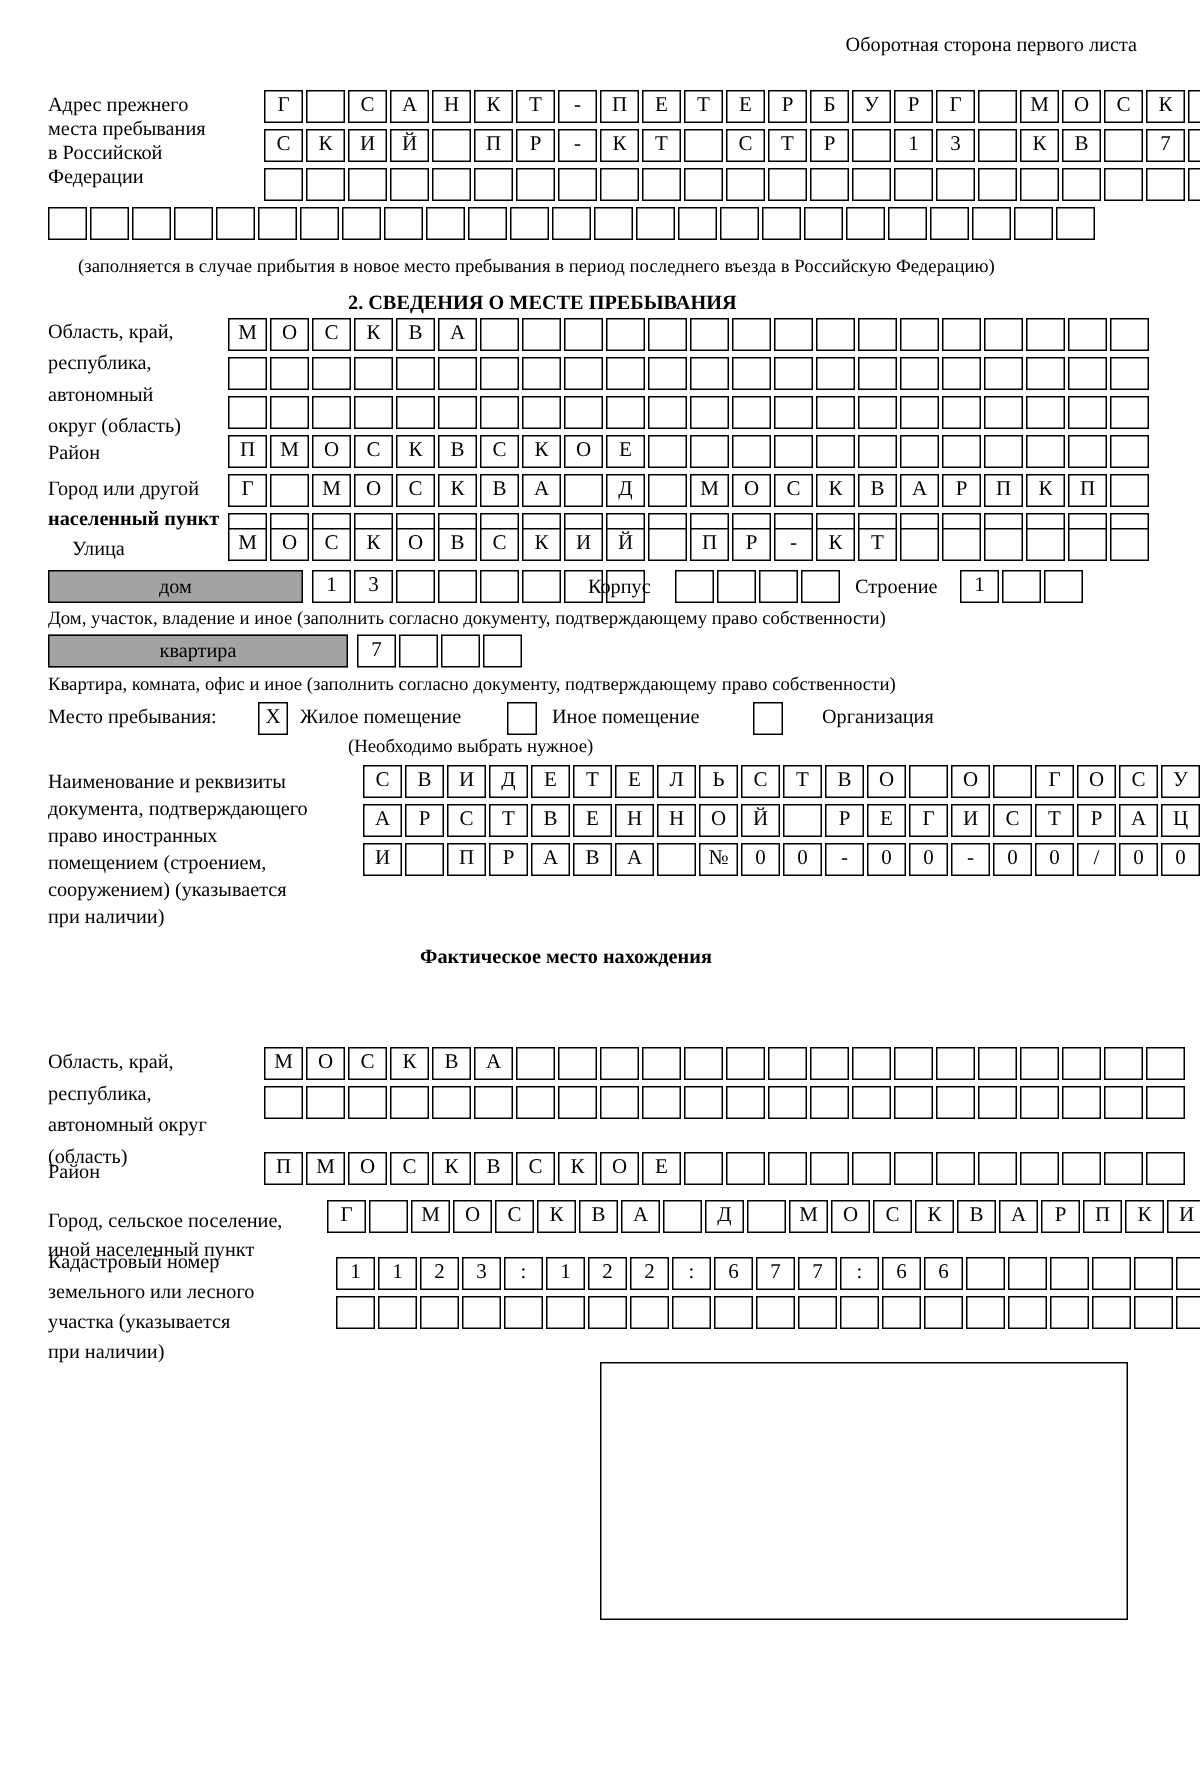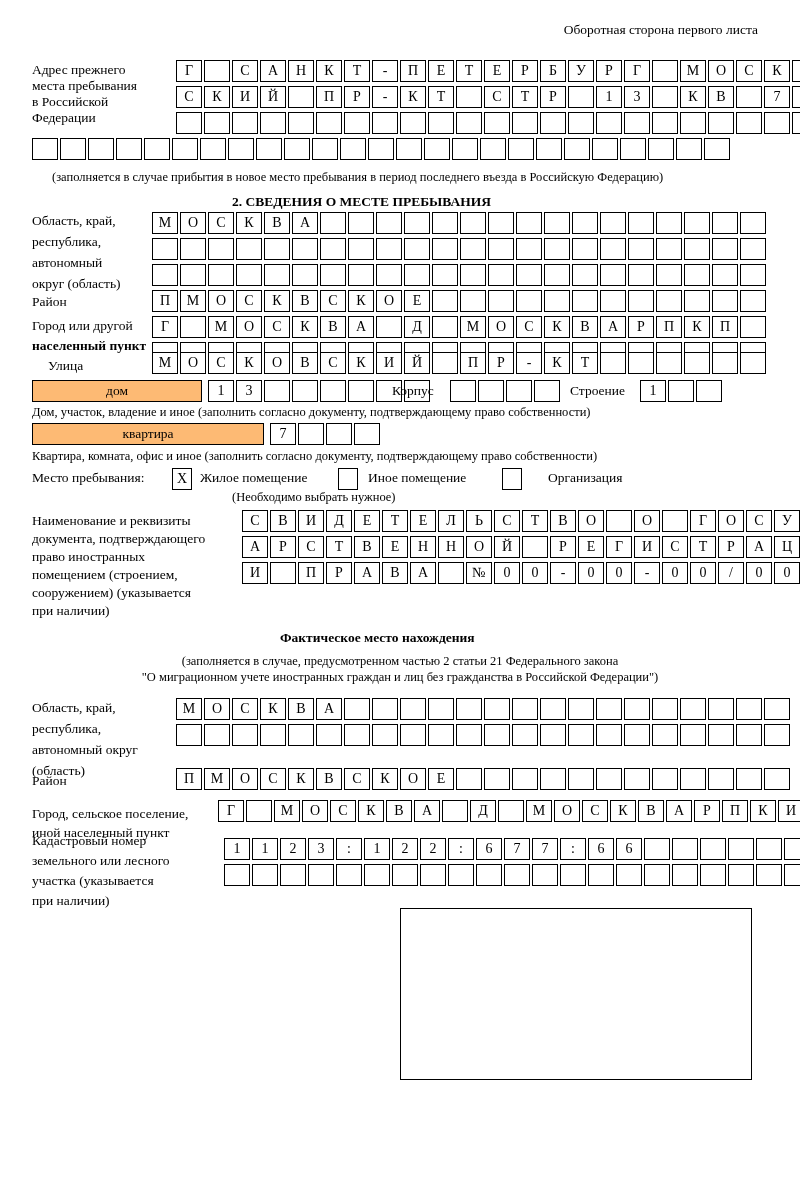--- a/index.html
+++ b/index.html
@@ -43,21 +43,21 @@
 
   .boxline { position: absolute; display: flex; }
 
   .wide-box {
     border: 1px solid #000;
     height: 22px;
     font-size: 13.5px;
     line-height: 20px;
     text-align: center;
     margin-right: 2px;
-    background: #fdba74;
+    background: #a3a3a3;
   }
 
   .note { position: absolute; font-size: 12.5px; }
   .sect-title { position: absolute; font-weight: bold; font-size: 13.5px; }
 
   .big-empty-box {
     position: absolute;
     border: 1px solid #000;
     background: #fff;
   }
@@ -422,21 +422,21 @@
       <div class="cells" id="sr0">
         <div class="cell">1</div>
         <div class="cell"></div>
         <div class="cell"></div>
       </div>
     </div>
 
   <div class="note" style="left:32px; top:405px;">Дом, участок, владение и иное (заполнить согласно документу, подтверждающему право собственности)</div>
 
   <div class="boxline" style="left:32px; top:423px;">
-    <div class="wide-box" style="width:232px;">квартира</div>
+    <div class="wide-box" style="width:200px;">квартира</div>
     <div class="cells" id="fl0" style="margin-left:4px;">
         <div class="cell">7</div>
         <div class="cell"></div>
         <div class="cell"></div>
         <div class="cell"></div>
       </div>
   </div>
   <div class="note" style="left:32px; top:449px;">Квартира, комната, офис и иное (заполнить согласно документу, подтверждающему право собственности)</div>
 
   <div class="label-block" style="left:32px; top:470px;">Место пребывания:</div>
@@ -529,24 +529,20 @@
         <div class="cell">-</div>
         <div class="cell">0</div>
         <div class="cell">0</div>
         <div class="cell">/</div>
         <div class="cell">0</div>
         <div class="cell">0</div>
       </div>
     </div>
 
   <div class="sect-title" style="left:280px; top:630px;">Фактическое место нахождения</div>
-  <div class="caption" style="left:0px; top:653px; width:800px;">
-    <div>(заполняется в случае, предусмотренном частью 2 статьи 21 Федерального закона</div>
-    <div>"О миграционном учете иностранных граждан и лиц без гражданства в Российской Федерации")</div>
-  </div>
 
   <div class="label-block" style="left:32px; top:700px; width:150px;">
     <div>Область, край,</div>
     <div style="margin-top:5px;">республика,</div>
     <div style="margin-top:5px;">автономный округ</div>
     <div style="margin-top:5px;">(область)</div>
   </div>
   <div class="row" style="left:176px; top:698px;">
       <div class="cells" id="ar0">
         <div class="cell">М</div>

